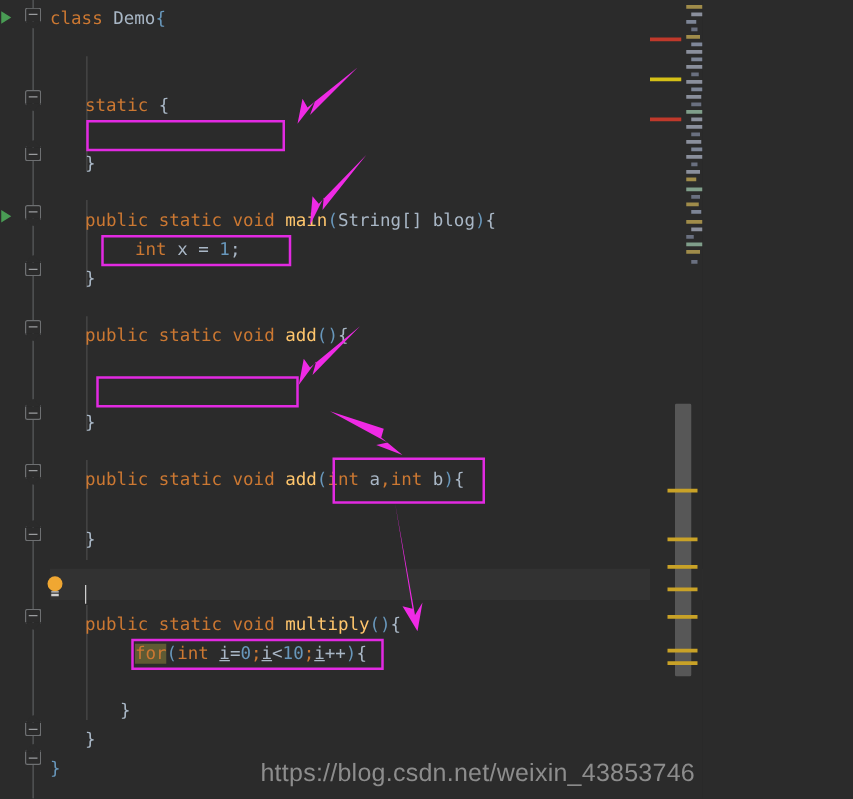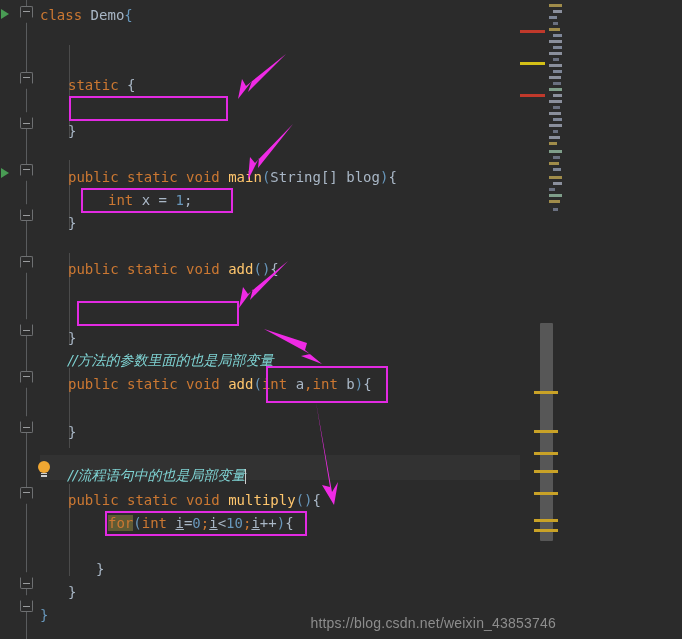--- a/index.html
+++ b/index.html
@@ -202,21 +202,21 @@
     width: 25px;
     height: 3px;
   }
 
   
   .watermark {
     position: absolute;
     right: 6px;
     bottom: 8px;
     color: #8d8d8d;
-    font-size: 14px;
+    font-size: 20px;
     font-family: "Liberation Sans", sans-serif;
     letter-spacing: 0.2px;
   }
 
   
   .caret {
     position: absolute;
     width: 1px;
     background: #d0d0d0;
     height: 18px;
@@ -302,27 +302,26 @@
     <div class="line" style="top:188px; padding-left:68px;"><span class="kw">int</span> <span class="ident">x</span> <span class="ident">=</span> <span class="num">1</span><span class="ident">;</span></div>
 
     <div class="line" style="top:211px;"><span style="color:#a9b7c6;">}</span></div>
 
     <div class="line" style="top:257px;"><span class="kw">public</span> <span class="kw">static</span> <span class="kw">void</span> <span class="mth">add</span><span style="color:#6897bb;">()</span><span style="color:#a9b7c6;">{</span></div>
 
 
 
     <div class="line" style="top:326px;"><span style="color:#a9b7c6;">}</span></div>
 
-    <div class="line" style="top:348px;"><span class="cmt-cn">//方法的参数里面的也是局部变量</span></div>
 
     <div class="line" style="top:372px;"><span class="kw">public</span> <span class="kw">static</span> <span class="kw">void</span> <span class="mth">add</span><span style="color:#6897bb;">(</span><span class="kw">int</span> <span class="ident">a</span><span style="color:#cc7832;">,</span><span class="kw">int</span> <span class="ident">b</span><span style="color:#6897bb;">)</span><span style="color:#a9b7c6;">{</span></div>
 
     <div class="line" style="top:420px;"><span style="color:#a9b7c6;">}</span></div>
 
-    <div class="line" style="top:463px;"><span class="cmt-cn">//流程语句中的也是局部变量</span><span class="caret" style="position:relative; display:inline-block; width:1px; height:15px; background:#cfcfcf; vertical-align:middle;"></span></div>
+    <div class="line" style="top:463px;"><span class="caret" style="position:relative; display:inline-block; width:1px; height:15px; background:#cfcfcf; vertical-align:middle;"></span></div>
 
     <div class="line" style="top:488px;"><span class="kw">public</span> <span class="kw">static</span> <span class="kw">void</span> <span class="mth">multiply</span><span style="color:#6897bb;">()</span><span style="color:#a9b7c6;">{</span></div>
 
     <div class="line" style="top:511px; padding-left:68px;"><span class="forhl">for</span><span style="color:#6897bb;">(</span><span class="kw">int</span> <span class="var-und">i</span><span style="color:#a9b7c6;">=</span><span class="num">0</span><span style="color:#cc7832;">;</span><span class="var-und">i</span><span style="color:#a9b7c6;">&lt;</span><span class="num">10</span><span style="color:#cc7832;">;</span><span class="var-und">i</span><span style="color:#a9b7c6;">++</span><span style="color:#6897bb;">)</span><span style="color:#a9b7c6;">{</span></div>
 
     <div class="line" style="top:557px; padding-left:56px;"><span style="color:#a9b7c6;">}</span></div>
 
     <div class="line" style="top:580px;"><span style="color:#a9b7c6;">}</span></div>
 
     <div class="line" style="top:603px; padding-left:0px;"><span style="color:#6897bb;">}</span></div>

